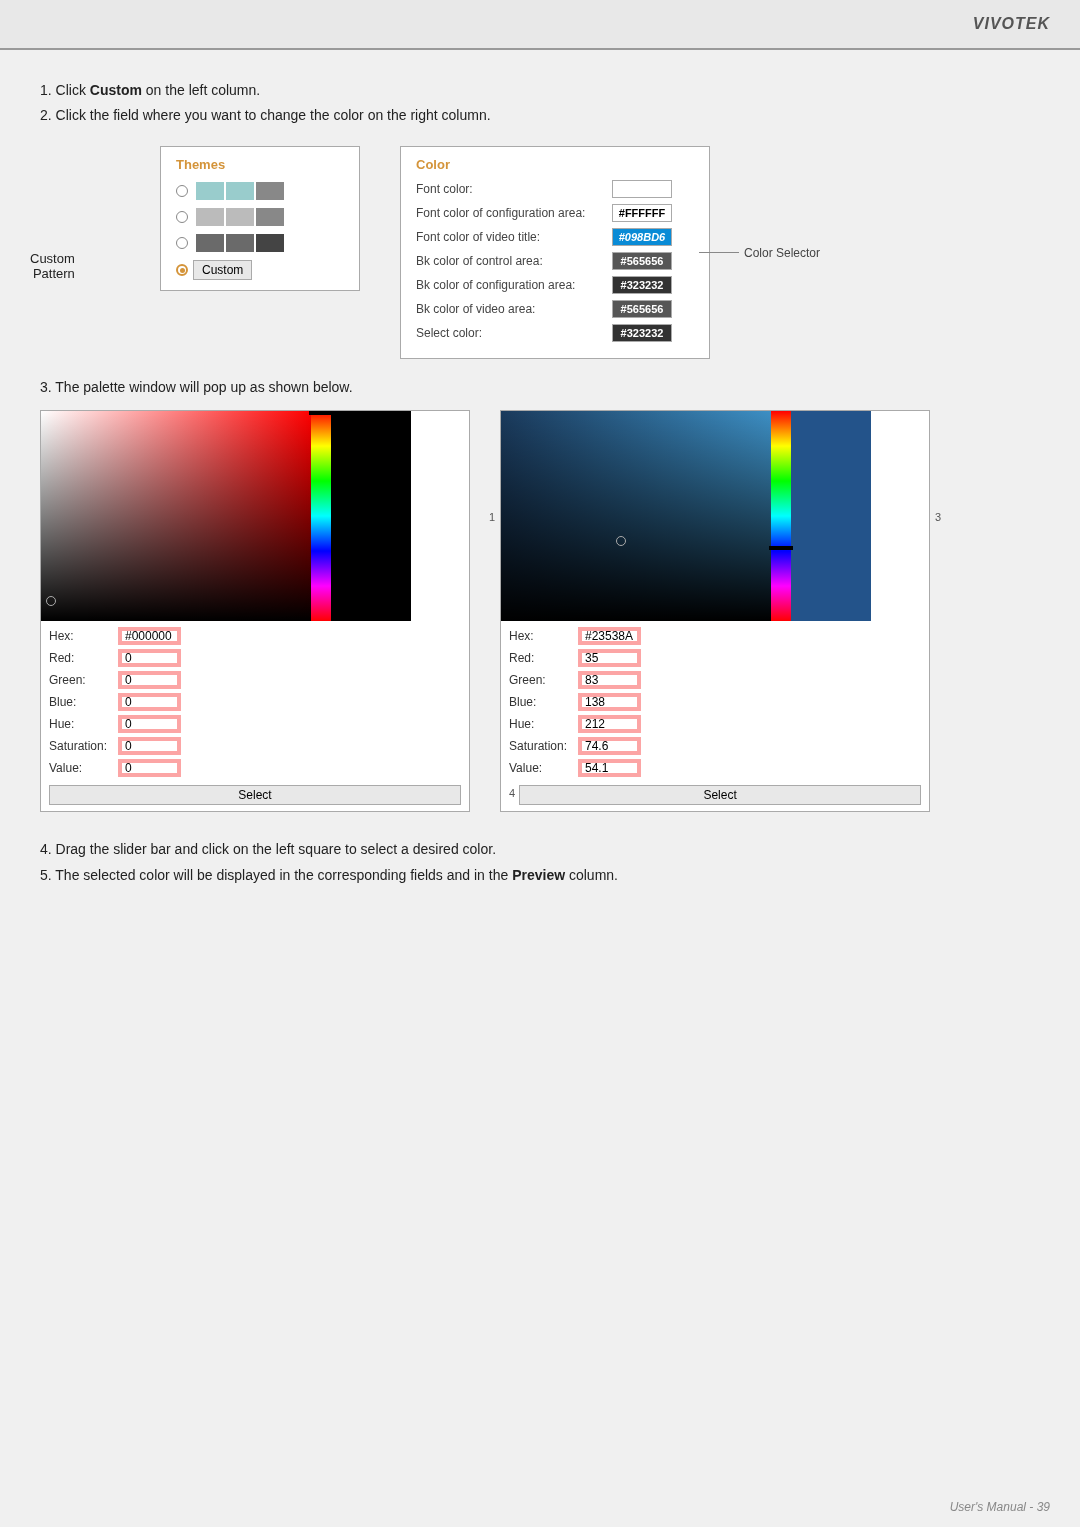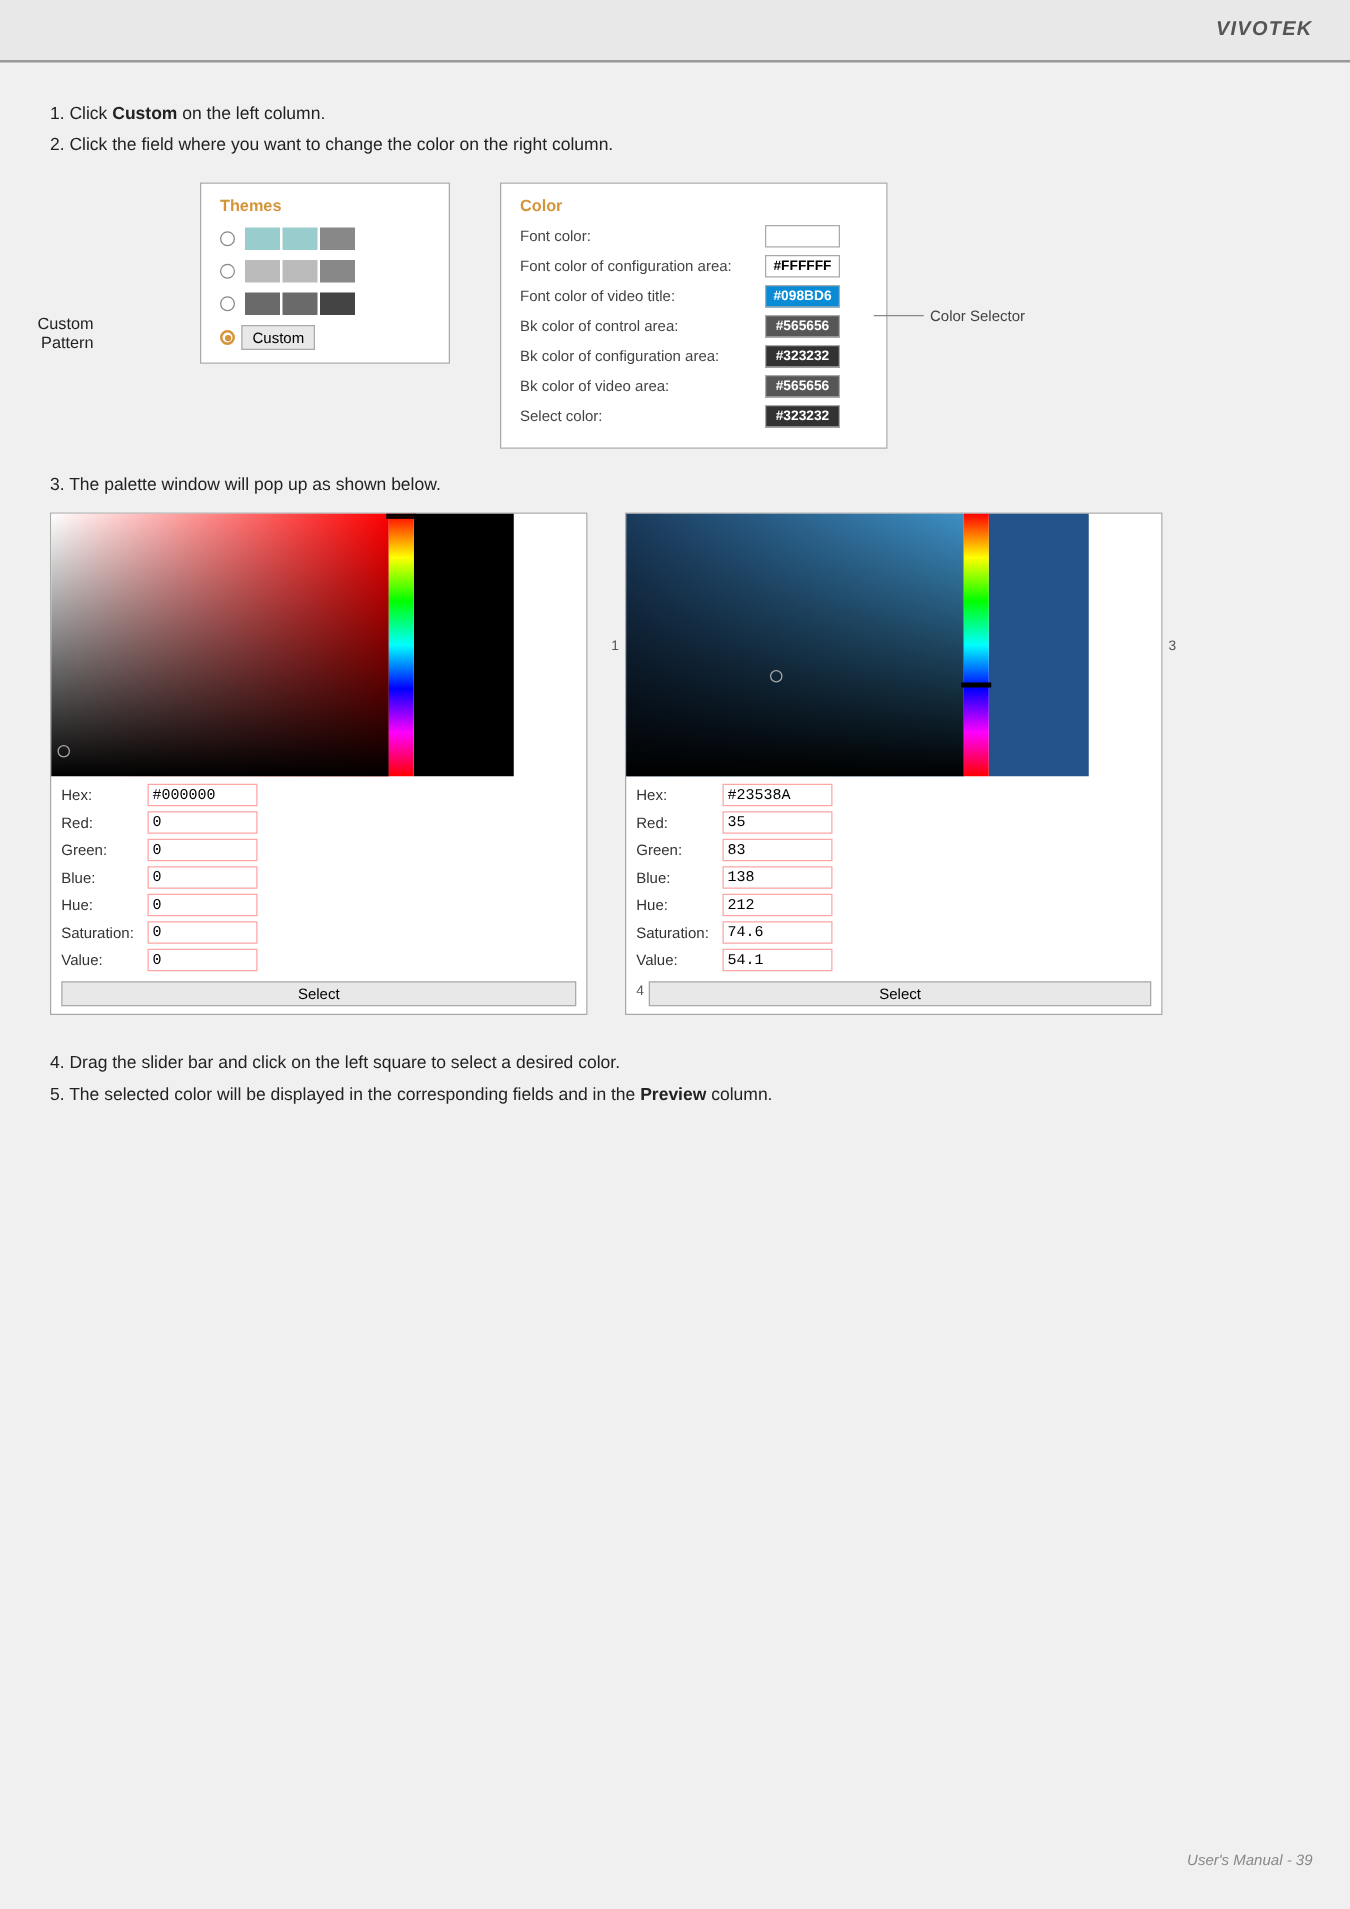--- a/index.html
+++ b/index.html
@@ -288,26 +288,25 @@
     }
 
     .field-label {
       font-size: 12px;
       width: 65px;
       flex-shrink: 0;
       color: #333;
     }
 
     .field-input {
-      border: 1px solid #fca5a5;
+      border: 4px solid #fca5a5;
       font-size: 12px;
       padding: 1px 3px;
-      width: 88px;
+      width: 63px;
       height: 18px;
-      font-family: Liberation Mono, monospace;
     }
 
     .select-btn {
       border: 1px solid #aaa;
       background: #e8e8e8;
       font-size: 12px;
       padding: 2px 15px;
       cursor: pointer;
       margin-top: 4px;
       width: 100%;
@@ -319,21 +318,21 @@
     }
     .bottom-instructions p {
       font-size: 14px;
       margin-bottom: 4px;
       line-height: 1.6;
     }
 
     
     .footer {
       position: absolute;
-      bottom: 32px;
+      bottom: 13px;
       right: 30px;
       font-size: 12px;
       color: #888;
       font-style: italic;
     }
 
     
     .crosshair {
       position: absolute;
       width: 10px;
@@ -420,21 +419,21 @@
           <div class="color-swatch" style="background:#fff; border:1px solid #aaa;"></div>
         </div>
 
         <div class="color-row">
           <span class="color-label">Font color of configuration area:</span>
           <div class="color-swatch" style="background:#ffffff; border:1px solid #aaa; color:#000;">#FFFFFF</div>
         </div>
 
         <div class="color-row">
           <span class="color-label">Font color of video title:</span>
-          <div class="color-swatch" style="background:#098BD6; color:#fff;">#098BD6</div>
+          <div class="color-swatch" style="background:#098BD6; color:#fff;font-style:italic;">#098BD6</div>
         </div>
 
         <div class="color-row">
           <span class="color-label">Bk color of control area:</span>
           <div class="color-swatch" style="background:#565656; color:#fff;">#565656</div>
         </div>
 
         <div class="color-row">
           <span class="color-label">Bk color of configuration area:</span>
           <div class="color-swatch" style="background:#323232; color:#fff;">#323232</div>

